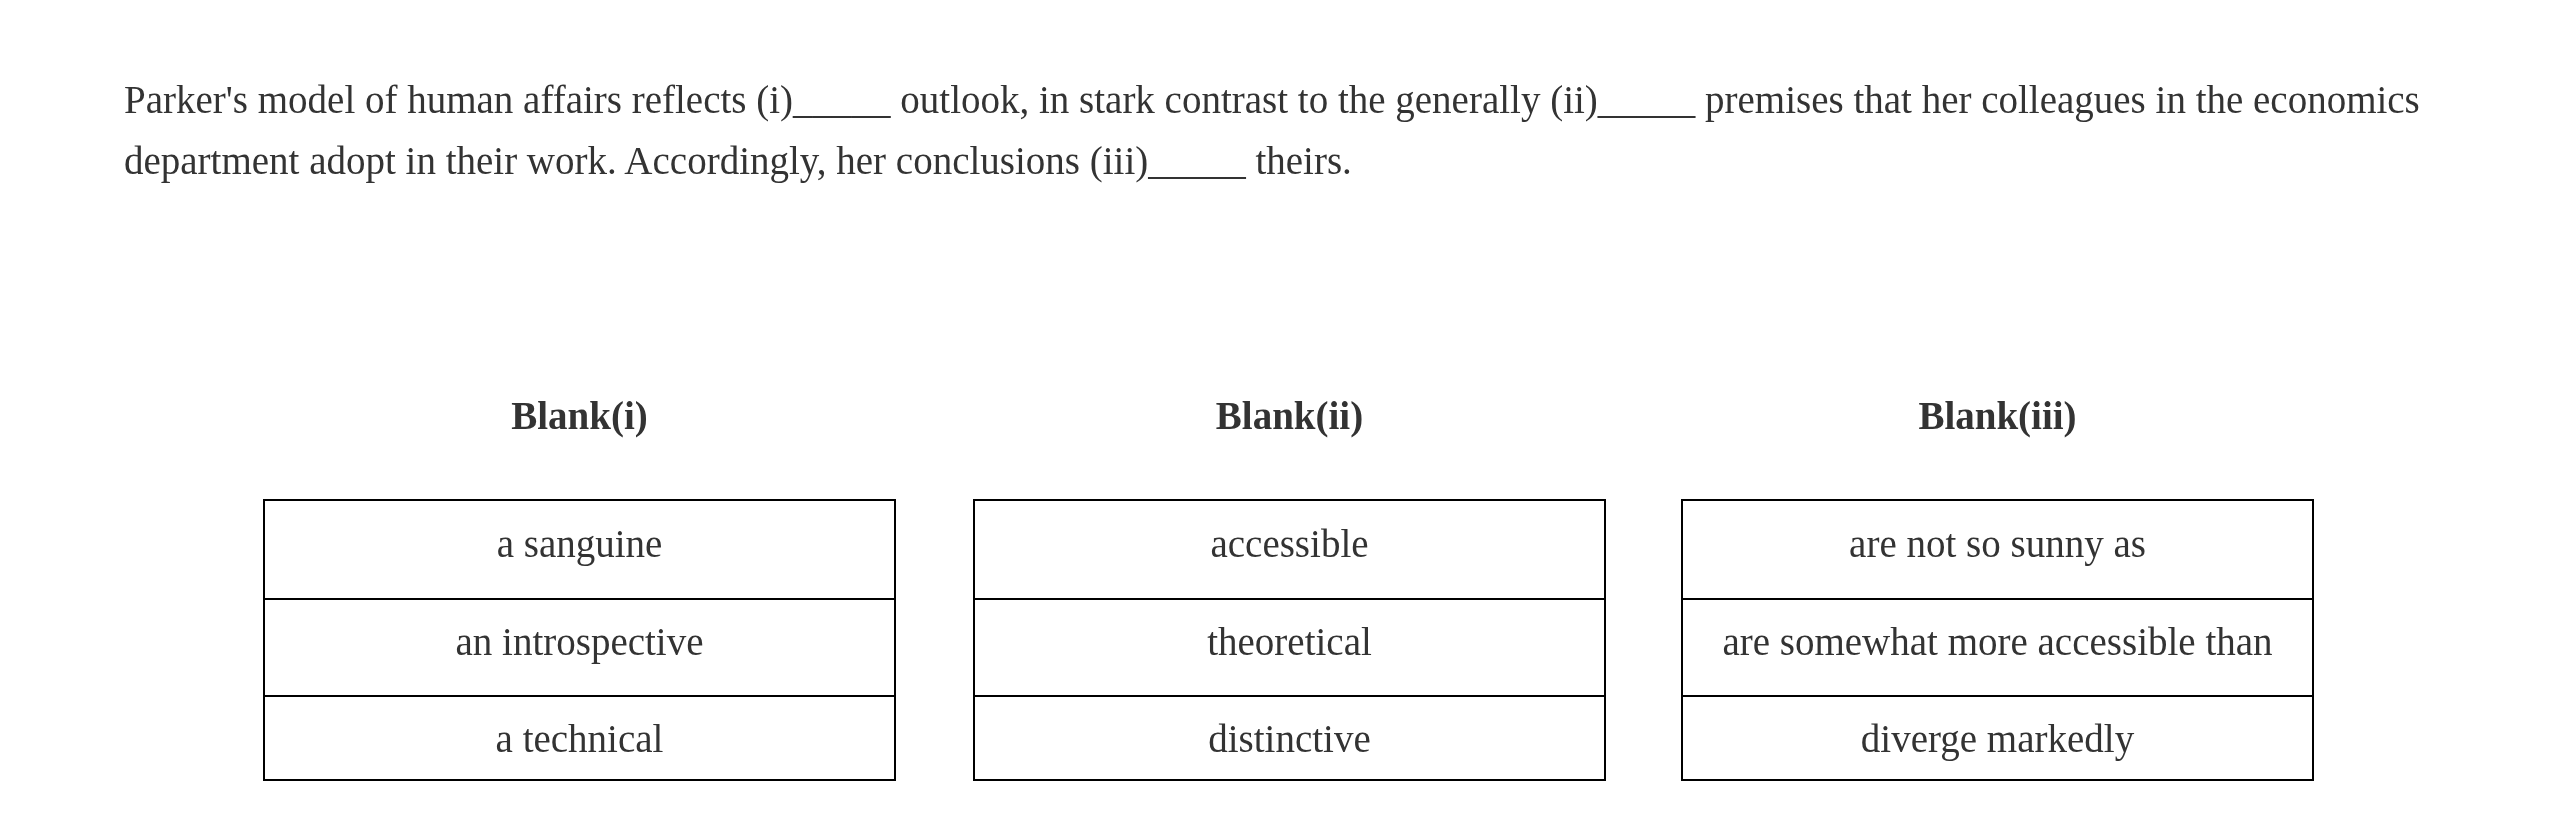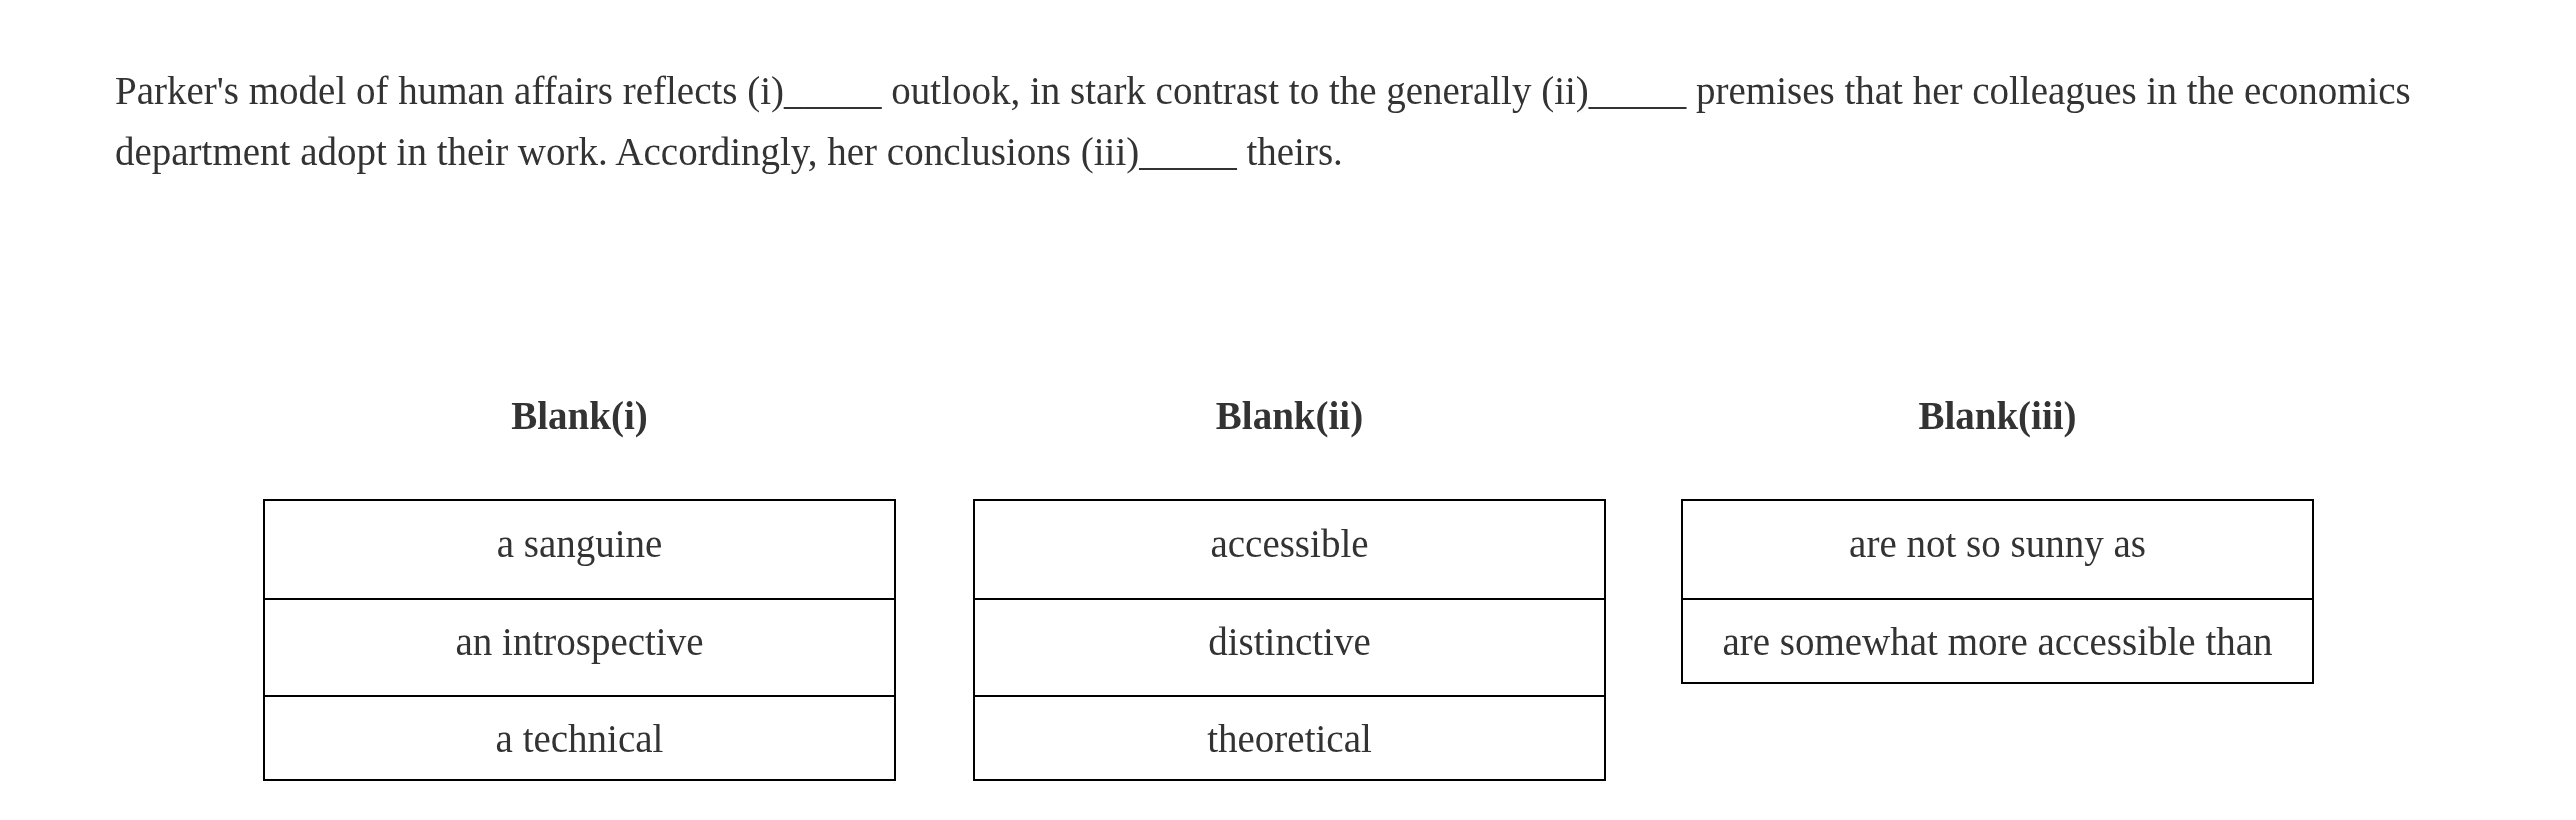--- a/index.html
+++ b/index.html
@@ -15,21 +15,21 @@
       font-family: "Liberation Serif", serif;
       color: #333333;
     }
     .question {
       position: absolute;
       left: 112px;
       top: 57px;
       width: 2364px;
       font-size: 39px;
       line-height: 61px;
-      margin: 3px;
+      margin: 12px;
     }
     .blank-col {
       position: absolute;
       top: 383px;
     }
     .blank-head {
       position: absolute;
       top: 0;
       left: 0;
       width: 100%;
@@ -72,25 +72,26 @@
     <div class="option">a sanguine</div>
     <div class="option">an introspective</div>
     <div class="option">a technical</div>
   </div>
 </div>
 
 <div class="blank-col" style="left:973px; width:633px;">
   <div class="blank-head">Blank(ii)</div>
   <div class="options">
     <div class="option">accessible</div>
+    <div class="option">theoretical</div>
     <div class="option">distinctive</div>
-    <div class="option">theoretical</div>
   </div>
 </div>
 
 <div class="blank-col" style="left:1681px; width:633px;">
   <div class="blank-head">Blank(iii)</div>
   <div class="options">
     <div class="option">are not so sunny as</div>
     <div class="option">are somewhat more accessible than</div>
+    <div class="option">diverge markedly</div>
   </div>
 </div>
 
 
 </body></html>

